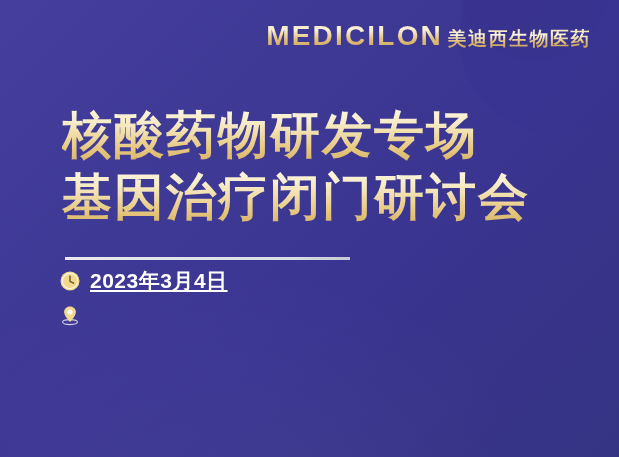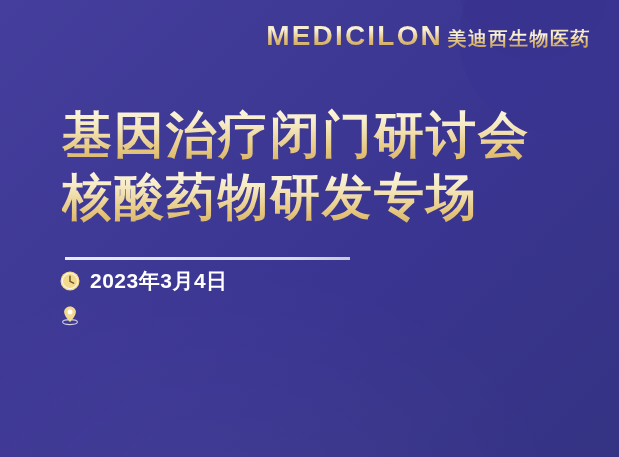--- a/index.html
+++ b/index.html
@@ -139,39 +139,40 @@
     display: flex;
     align-items: center;
     justify-content: center;
   }
   .meta-text {
     font-size: 21px;
     font-weight: bold;
     color: #ffffff;
     letter-spacing: 0.5px;
     white-space: nowrap;
+    text-decoration: underline;
   }
 </style>
 </head>
 <body>
 
 <div class="poster">
 
   <div class="deco-circle"></div>
   <div class="deco-circle-2"></div>
   <div class="deco-wash"></div>
 
   <div class="brand">
     <div class="brand-name">MEDICILON</div>
     <div class="brand-sub">美迪西生物医药</div>
   </div>
 
   <div class="headline">
+    <span class="headline-line">核酸药物研发专场</span>
     <span class="headline-line">基因治疗闭门研讨会</span>
-    <span class="headline-line">核酸药物研发专场</span>
   </div>
 
   <div class="divider"></div>
 
   <div class="meta">
 
     <div class="meta-row">
       <span class="meta-icon">
         <svg width="22" height="22" viewBox="0 0 22 22">
           <circle cx="11" cy="11" r="9.5" fill="#f2d98e"></circle>

